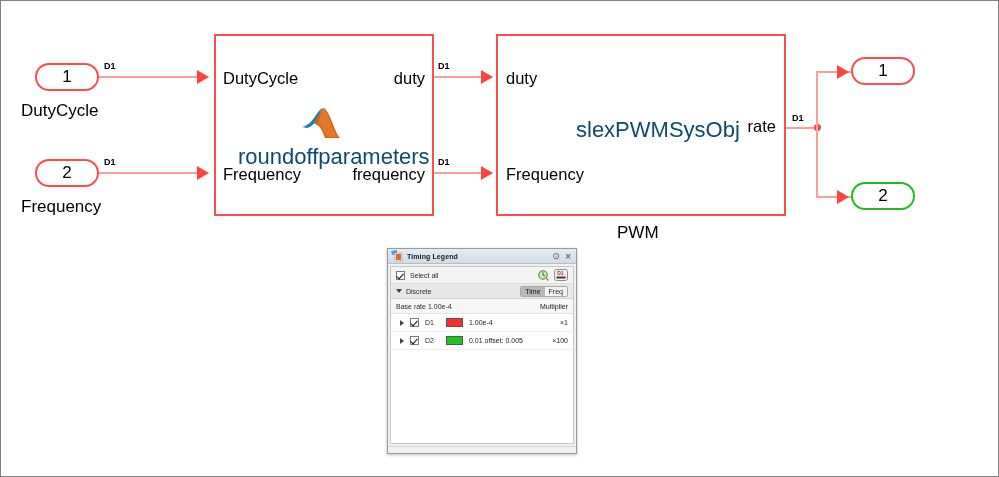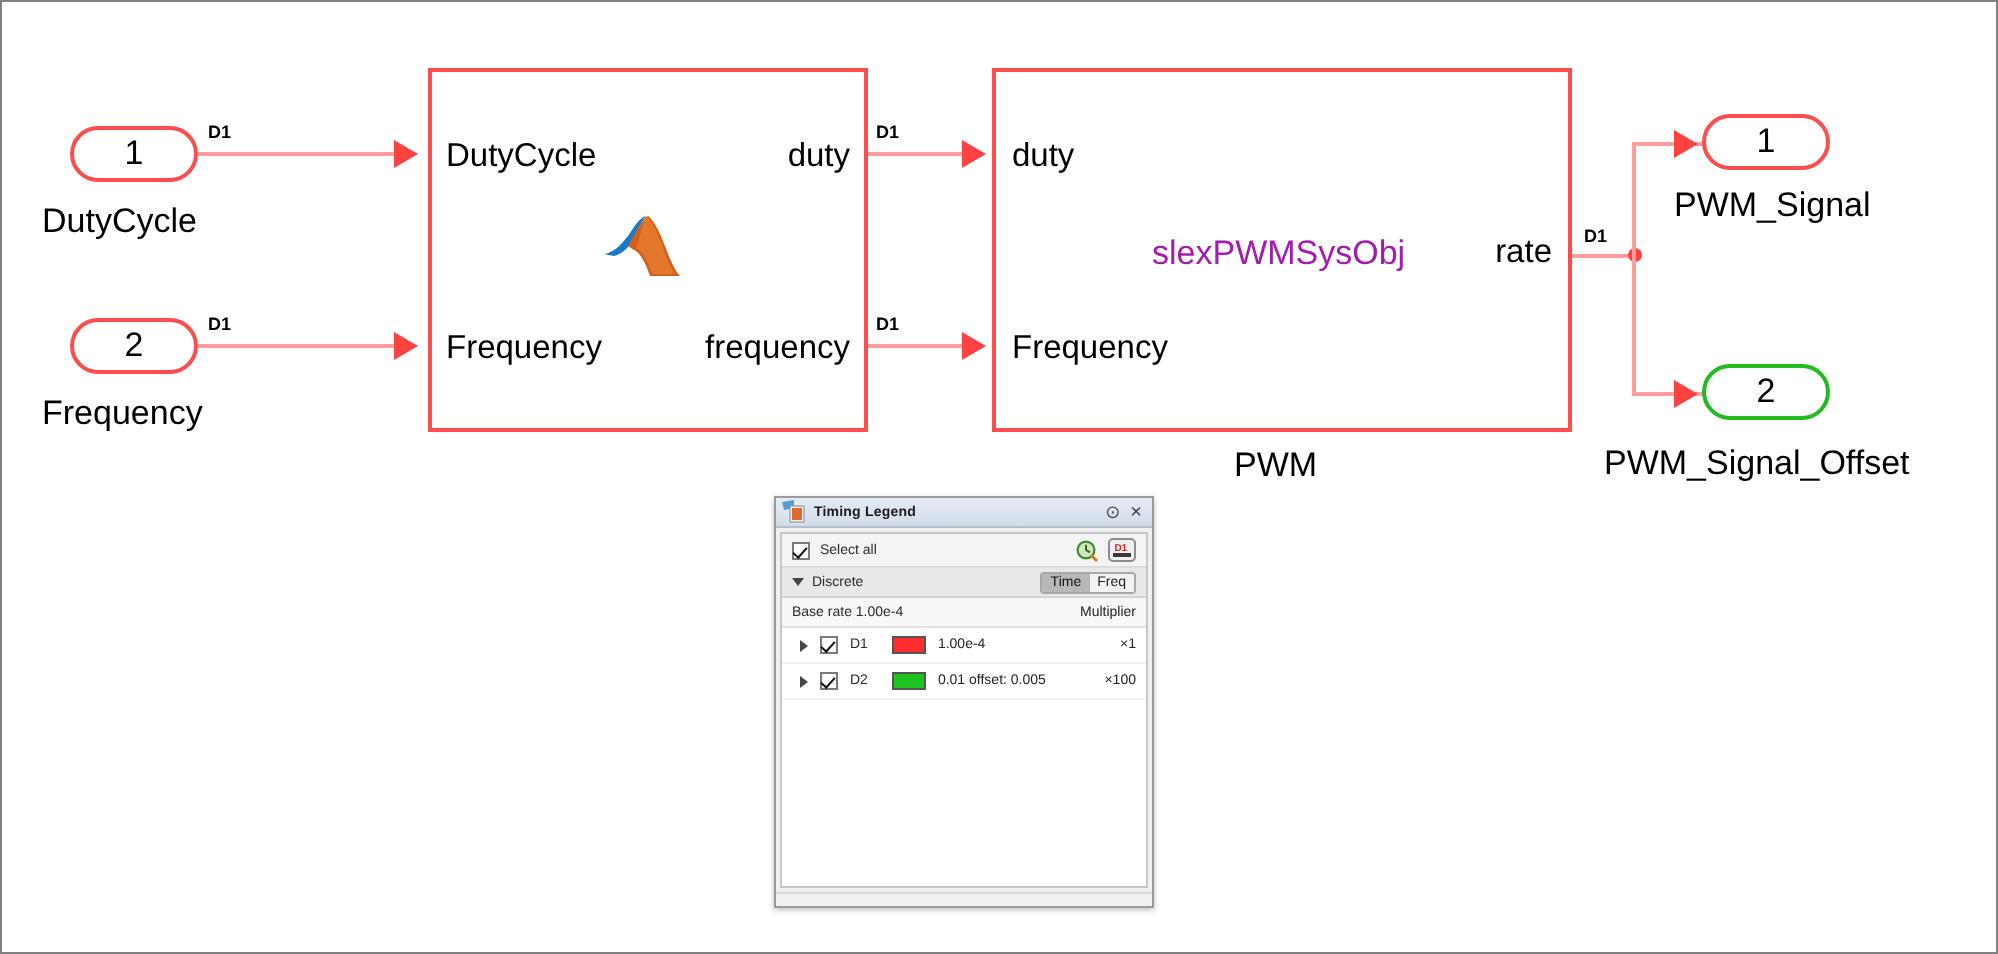--- a/index.html
+++ b/index.html
@@ -49,22 +49,22 @@
   }
   .sub-port-label {
     position: absolute;
     font-size: 16.5px;
     color: #000;
     white-space: nowrap;
     font-family: "Liberation Sans", sans-serif;
   }
   .sub-name {
     position: absolute;
-    font-size: 17px;
-    color: #a21caf;
+    font-size: 22px;
+    color: #0c4a6e;
     white-space: nowrap;
     font-family: "Liberation Sans", sans-serif;
   }
 
   
   .wire-h { position: absolute; height: 2px; background: #ff9d9d; }
   .wire-v { position: absolute; width: 2px; background: #ff9d9d; }
   .arrow {
     position: absolute;
     width: 0; height: 0;
@@ -263,20 +263,21 @@
     <span class="matlab-logo" style="left:85px; top:70px; width:44px; height:34px;">
       <svg width="44" height="34" viewBox="0 0 44 34">
         <path d="M1 21 C7 20 11 15 15 9 C17 6 19 3 22 2 C19 6 17 11 15 15 C13 18 10 21 6 22 Z" fill="#1a7bc4"></path>
         <path d="M13 17 C16 12 19 5 23 2 C27 5 30 13 33 21 C35 26 37 30 39 32 C34 32 29 32 24 32
                  C22 26 19 20 16 19 Z" fill="#d2601a"></path>
         <path d="M22 2 C25 4 28 11 31 19 C33 25 35 29 37 31 C33 31 29 31 25 31
                  C23 25 20 19 17 18 C19 13 20 6 22 2 Z" fill="#e2762a"></path>
       </svg>
     </span>
 
+    <span class="sub-name" style="left:22px; top:108px;">roundoffparameters</span>
   </div>
 
   <div class="sig-tag" style="left:437px; top:60px;">D1</div>
   <div class="wire-h" style="left:433px; top:75px; width:55px;"></div>
   <div class="arrow" style="left:480px; top:69px;"></div>
 
   <div class="sig-tag" style="left:437px; top:156px;">D1</div>
   <div class="wire-h" style="left:433px; top:171px; width:55px;"></div>
   <div class="arrow" style="left:480px; top:165px;"></div>
 
@@ -291,28 +292,26 @@
   <div class="sig-tag" style="left:791px; top:112px;">D1</div>
   <div class="wire-h" style="left:785px; top:126px; width:32px;"></div>
   <div class="junction" style="left:813px; top:123px;"></div>
   <div class="wire-v" style="left:815px; top:71px; height:125px;"></div>
 
   <div class="wire-h" style="left:815px; top:70px; width:38px;"></div>
   <div class="arrow" style="left:836px; top:64px;"></div>
   <div class="port red" style="left:850px; top:56px; width:64px; height:28px;">
     <span>1</span>
   </div>
-  <div class="blk-label" style="left:836px; top:92px;">PWM_Signal</div>
 
   <div class="wire-h" style="left:815px; top:195px; width:38px;"></div>
   <div class="arrow" style="left:836px; top:189px;"></div>
   <div class="port green" style="left:850px; top:181px; width:64px; height:28px;">
     <span>2</span>
   </div>
-  <div class="blk-label" style="left:801px; top:221px;">PWM_Signal_Offset</div>
 
   <div id="legend" style="left:386px; top:247px; width:190px; height:206px;">
 
     <div class="lg-titlebar">
       <span style="display:inline-flex; width:13px; height:12px;">
         <svg width="13" height="12" viewBox="0 0 13 12">
           <path d="M0 1 L6 0 L6 4 L1 5 Z" fill="#5b9bd5"></path>
           <rect x="4" y="3" width="7" height="8" fill="#f2f2f2" stroke="#9a9a9a" stroke-width="0.6"></rect>
           <rect x="5" y="4" width="5" height="6" fill="#e06a2b"></rect>
         </svg>

